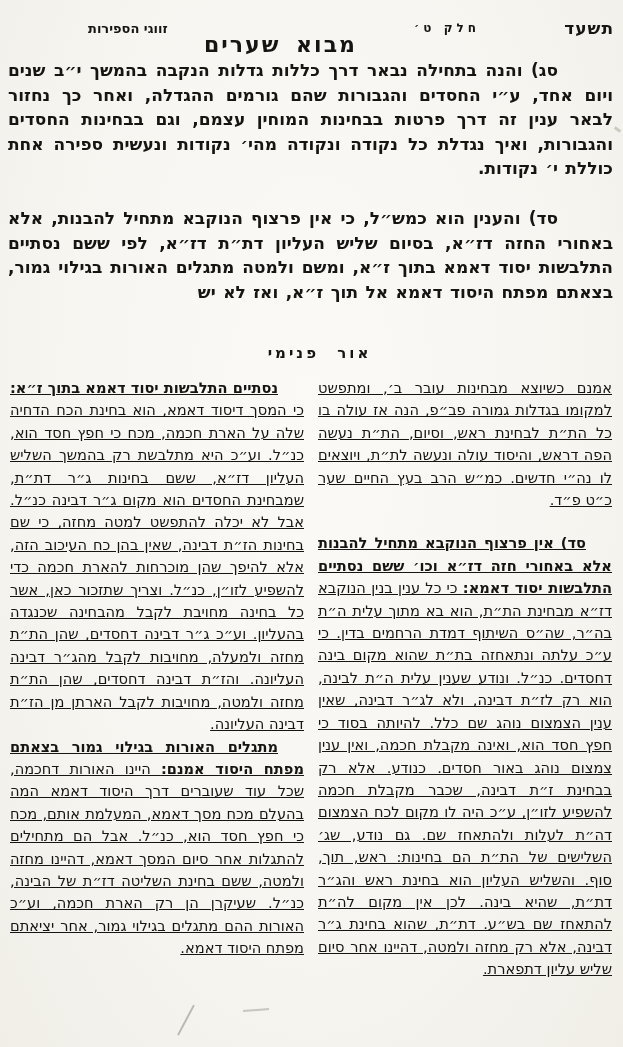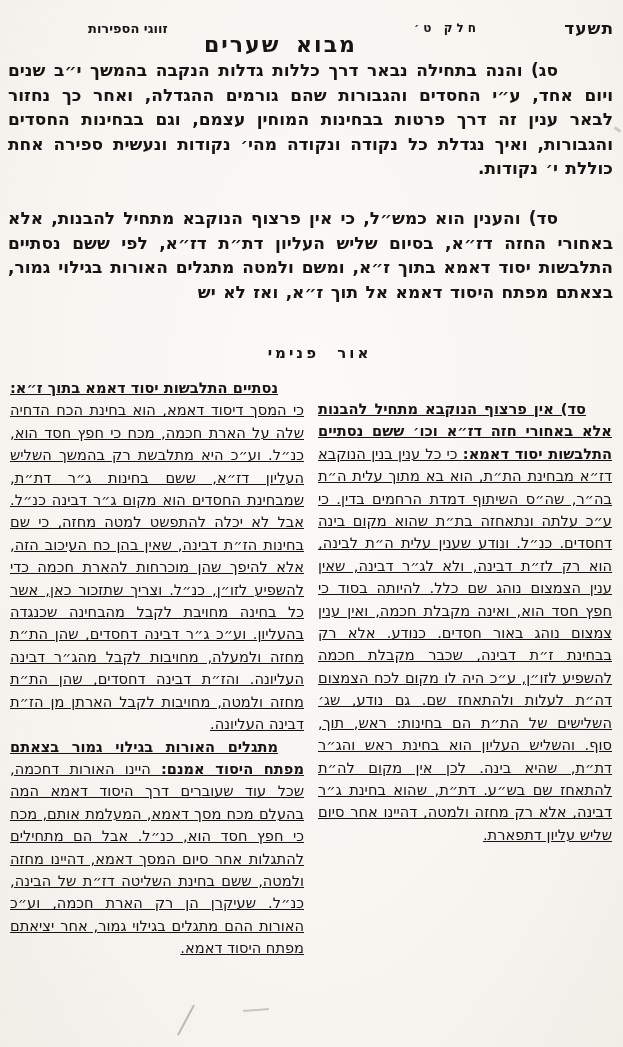--- a/index.html
+++ b/index.html
@@ -104,20 +104,21 @@
   <section class="main-block">
     <p class="main-para"><b class="lead">סג)</b><span> והנה בתחילה נבאר דרך כללות גדלות הנקבה בהמשך י״ב שנים ויום אחד, ע״י החסדים והגבורות שהם גורמים ההגדלה, ואחר כך נחזור לבאר ענין זה דרך פרטות בבחינות המוחין עצמם, וגם בבחינות החסדים והגבורות, ואיך נגדלת כל נקודה ונקודה מהי׳ נקודות ונעשית ספירה אחת כוללת י׳ נקודות.</span></p>
     <p class="main-para"><b class="lead">סד)</b><span> והענין הוא כמש״ל, כי אין פרצוף הנוקבא מתחיל להבנות, אלא באחורי החזה דז״א, בסיום שליש העליון דת״ת דז״א, לפי ששם נסתיים התלבשות יסוד דאמא בתוך ז״א, ומשם ולמטה מתגלים האורות בגילוי גמור, בצאתם מפתח היסוד דאמא אל תוך ז״א, ואז לא יש</span></p>
   </section>
 
   <h2 class="inner-heading">אור פנימי</h2>
 
   <section class="columns">
 
     <div class="col">
+      <p class="flush"><b class="lead"></b><span>אמנם כשיוצא מבחינות עובר ב׳, ומתפשט למקומו בגדלות גמורה פב״פ, הנה אז עולה בו כל הת״ת לבחינת ראש, וסיום, הת״ת נעשה הפה דראש, והיסוד עולה ונעשה לת״ת, ויוצאים לו נה״י חדשים. כמ״ש הרב בעץ החיים שער כ״ט פ״ד.</span></p>
       <p class="gap-top"><b class="lead">סד) אין פרצוף הנוקבא מתחיל להבנות אלא באחורי חזה דז״א וכו׳ ששם נסתיים התלבשות יסוד דאמא:</b><span> כי כל ענין בנין הנוקבא דז״א מבחינת הת״ת, הוא בא מתוך עלית ה״ת בה״ר, שה״ס השיתוף דמדת הרחמים בדין. כי ע״כ עלתה ונתאחזה בת״ת שהוא מקום בינה דחסדים. כנ״ל. ונודע שענין עלית ה״ת לבינה, הוא רק לז״ת דבינה, ולא לג״ר דבינה, שאין ענין הצמצום נוהג שם כלל. להיותה בסוד כי חפץ חסד הוא, ואינה מקבלת חכמה, ואין ענין צמצום נוהג באור חסדים. כנודע. אלא רק בבחינת ז״ת דבינה, שכבר מקבלת חכמה להשפיע לזו״ן, ע״כ היה לו מקום לכח הצמצום דה״ת לעלות ולהתאחז שם. גם נודע, שג׳ השלישים של הת״ת הם בחינות: ראש, תוך, סוף. והשליש העליון הוא בחינת ראש והג״ר דת״ת, שהיא בינה. לכן אין מקום לה״ת להתאחז שם בש״ע. דת״ת, שהוא בחינת ג״ר דבינה, אלא רק מחזה ולמטה, דהיינו אחר סיום שליש עליון דתפארת.</span></p>
     </div>
 
     <div class="col">
       <p><b class="lead">נסתיים התלבשות יסוד דאמא בתוך ז״א:</b><span> כי המסך דיסוד דאמא, הוא בחינת הכח הדחיה שלה על הארת חכמה, מכח כי חפץ חסד הוא, כנ״ל. וע״כ היא מתלבשת רק בהמשך השליש העליון דז״א, ששם בחינות ג״ר דת״ת, שמבחינת החסדים הוא מקום ג״ר דבינה כנ״ל. אבל לא יכלה להתפשט למטה מחזה, כי שם בחינות הז״ת דבינה, שאין בהן כח העיכוב הזה, אלא להיפך שהן מוכרחות להארת חכמה כדי להשפיע לזו״ן, כנ״ל. וצריך שתזכור כאן, אשר כל בחינה מחויבת לקבל מהבחינה שכנגדה בהעליון. וע״כ ג״ר דבינה דחסדים, שהן הת״ת מחזה ולמעלה, מחויבות לקבל מהג״ר דבינה העליונה. והז״ת דבינה דחסדים, שהן הת״ת מחזה ולמטה, מחויבות לקבל הארתן מן הז״ת דבינה העליונה.</span></p>
       <p><b class="lead">מתגלים האורות בגילוי גמור בצאתם מפתח היסוד אמנם:</b><span> היינו האורות דחכמה, שכל עוד שעוברים דרך היסוד דאמא המה בהעלם מכח מסך דאמא, המעלמת אותם, מכח כי חפץ חסד הוא, כנ״ל. אבל הם מתחילים להתגלות אחר סיום המסך דאמא, דהיינו מחזה ולמטה, ששם בחינת השליטה דז״ת של הבינה, כנ״ל. שעיקרן הן רק הארת חכמה, וע״כ האורות ההם מתגלים בגילוי גמור, אחר יציאתם מפתח היסוד דאמא.</span></p>
     </div>
 
   </section>
 

